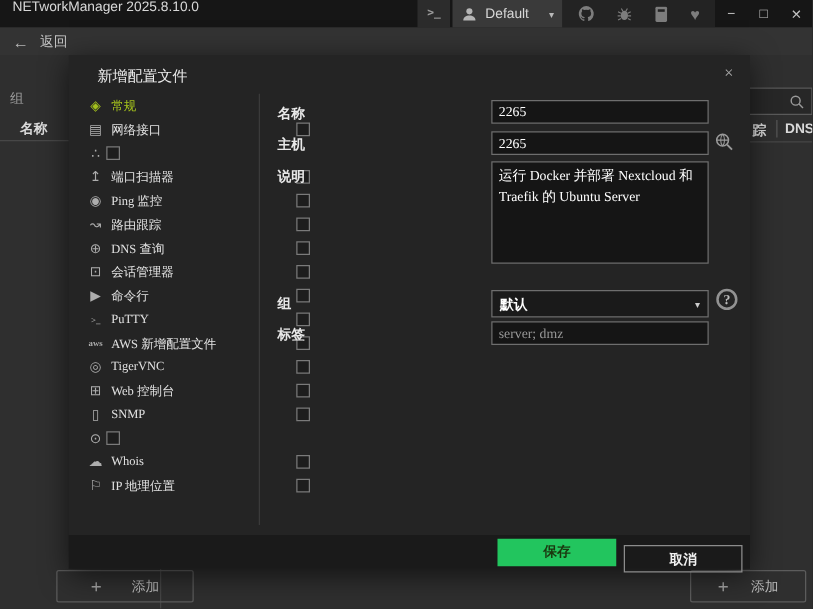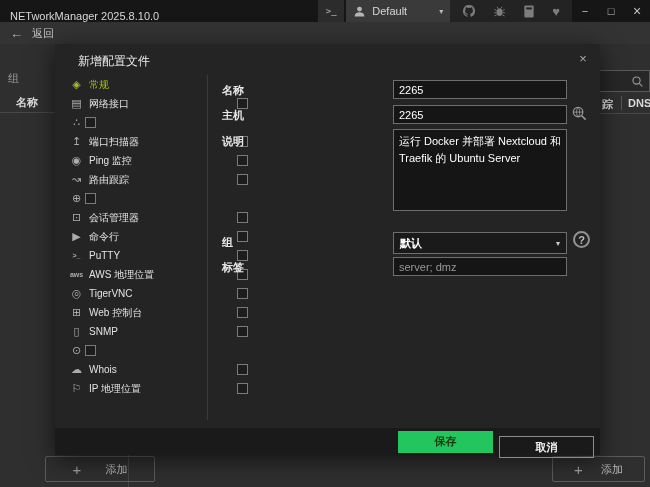--- a/index.html
+++ b/index.html
@@ -2,26 +2,26 @@
 <html><head>
 <meta charset="utf-8">
 <style>
   html,body{margin:0;padding:0;background:#2f2f2f;}
   *{box-sizing:border-box;}
   .app{position:relative;width:650px;height:487px;overflow:hidden;background:#2f2f2f;
        font-family:"Liberation Sans","DejaVu Sans",sans-serif;-webkit-font-smoothing:antialiased;}
 
   
   .titlebar{position:absolute;top:0;left:0;right:0;height:22px;background:#161616;
-            display:flex;align-items:flex-end;color:#d8d8d8;font-size:11px;}
+            display:flex;align-items:flex-start;color:#d8d8d8;font-size:11px;}
   .tb-title{margin-left:10px;flex:1;white-space:nowrap;}
   .tb-right{display:flex;align-items:center;height:22px;}
   .tb-terminal{width:26px;height:22px;background:#2c2c2c;color:#9c9c9c;display:flex;
                align-items:center;justify-content:center;font:bold 9px "DejaVu Sans Mono",monospace;}
-  .tb-profile{width:104px;height:22px;background:#3a3a3a;display:flex;align-items:center;
+  .tb-profile{width:88px;height:22px;background:#3a3a3a;display:flex;align-items:center;
               padding:0 7px;gap:6px;margin-left:2px;}
   .tb-profile .caret{margin-left:auto;color:#b9b9b9;font-size:8px;}
   .tb-icons{display:flex;align-items:center;height:22px;background:#232323;padding:0 12px;gap:17px;color:#7d7d7d;}
   .tb-heart{font-size:13px;line-height:1;color:#7d7d7d;}
   .tb-win{display:flex;height:22px;}
   .tb-winbtn{width:26px;height:22px;display:flex;align-items:center;justify-content:center;
              color:#c2c2c2;font-size:11px;}
   .tb-winbtn.close{font-size:14px;}
 
   
@@ -41,21 +41,21 @@
   .bgr-line{position:absolute;left:600px;top:113px;width:50px;height:1px;background:#474747;}
   .bg-vline{position:absolute;left:128px;top:455px;width:1px;height:32px;background:#454545;}
   .add-btn{position:absolute;top:456px;height:26px;border:1px solid #5c5c5c;border-radius:2px;
            display:flex;align-items:center;justify-content:center;gap:24px;color:#b8b8b8;font-size:11px;background:transparent;}
   .add-btn .plus{font-size:15px;color:#a5a5a5;font-weight:normal;}
   .add-left{left:45px;width:110px;}
   .add-right{left:552px;width:93px;gap:18px;}
 
   
   .dialog{position:absolute;left:55px;top:44px;width:545px;height:411px;background:#242424;
-          box-shadow:0 5px 22px rgba(0,0,0,0.6);color:#e6e6e6;}
+          box-shadow:0 5px 22px rgba(0,0,0,0.6);color:#e6e6e6;font-family:Liberation Serif, serif;}
   .dlg-title{position:absolute;left:23px;top:9px;font-size:12px;color:#ececec;}
   .dlg-close{position:absolute;right:8px;top:6px;width:18px;height:16px;display:flex;align-items:center;
              justify-content:center;color:#a8a8a8;font-size:13px;}
 
   .side{position:absolute;left:13px;top:31px;width:187px;}
   .side-item{display:flex;align-items:center;height:19px;}
   .si-icon{width:17px;text-align:center;color:#adadad;font-size:11px;flex:none;}
   .si-icon.small{font-size:7px;font-weight:bold;}
   .si-label{font-size:10px;color:#e2e2e2;margin-left:4px;flex:1;white-space:nowrap;}
   .side-item.active .si-icon,.side-item.active .si-label{color:#a3c01d;}
@@ -202,20 +202,21 @@
         </div>
 
         <div class="side-item">
           <span class="si-icon">↝</span>
           <span class="si-label">路由跟踪</span>
           <span class="checkbox"></span>
         </div>
 
         <div class="side-item">
           <span class="si-icon">⊕</span>
+          <span class="si-label">DNS 查询</span>
           <span class="checkbox"></span>
         </div>
 
         <div class="side-item">
           <span class="si-icon">⊡</span>
           <span class="si-label">会话管理器</span>
           <span class="checkbox"></span>
         </div>
 
         <div class="side-item">
@@ -225,21 +226,21 @@
         </div>
 
         <div class="side-item">
           <span class="si-icon small">&gt;_</span>
           <span class="si-label">PuTTY</span>
           <span class="checkbox"></span>
         </div>
 
         <div class="side-item">
           <span class="si-icon small">aws</span>
-          <span class="si-label">AWS 地理位置</span>
+          <span class="si-label">AWS 新增配置文件</span>
           <span class="checkbox"></span>
         </div>
 
         <div class="side-item">
           <span class="si-icon">◎</span>
           <span class="si-label">TigerVNC</span>
           <span class="checkbox"></span>
         </div>
 
         <div class="side-item">

